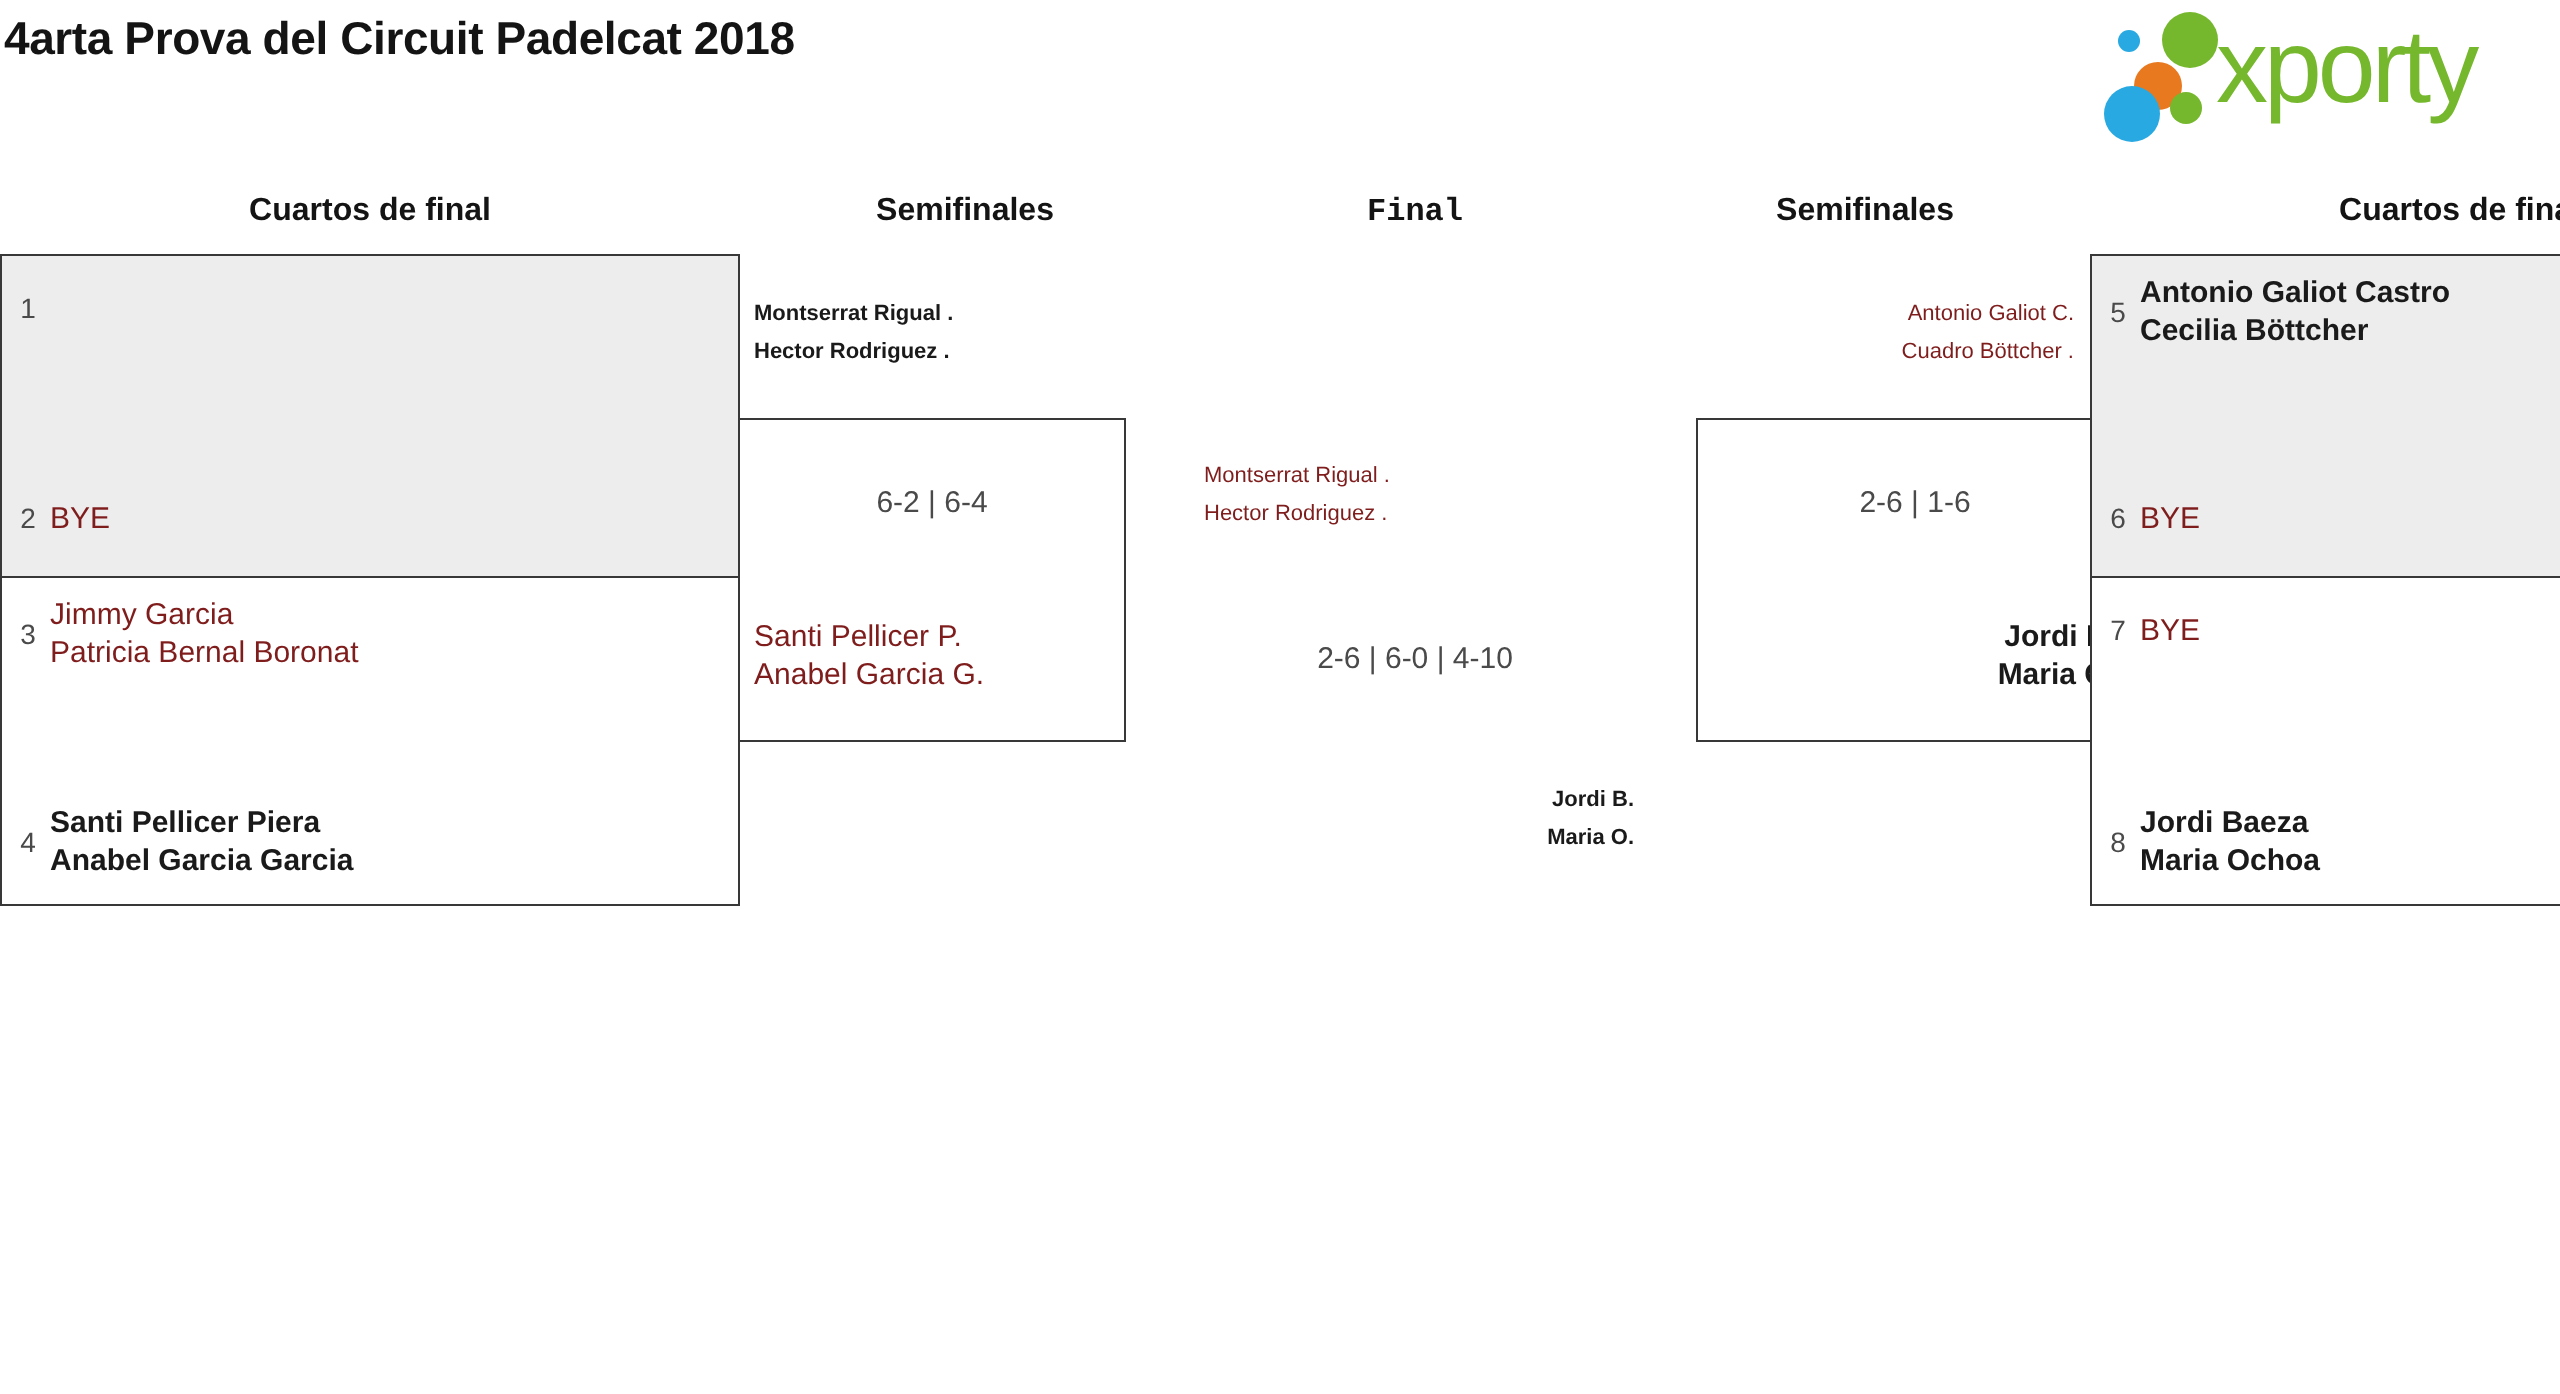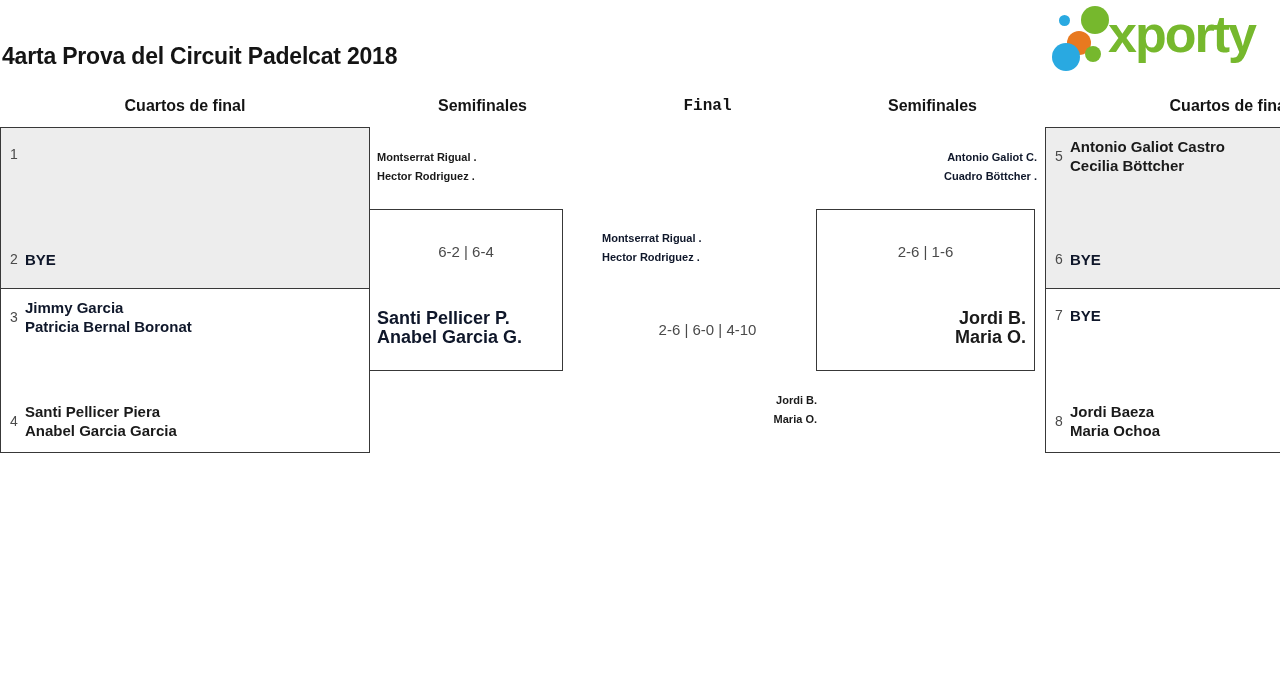--- a/index.html
+++ b/index.html
@@ -6,30 +6,30 @@
   html,body { background:#ffffff; }
   body {
     width:1280px; height:697px; position:relative; overflow:hidden;
     font-family:"Liberation Sans", sans-serif; color:#1a1a1a;
   }
   .page { position:absolute; inset:0; }
 
   
   .title { position:absolute; left:2px; top:3px; font-size:23px; font-weight:bold;
            line-height:33px; color:#141414; letter-spacing:-0.2px; }
-  .title div { white-space:nowrap;margin-top:37px; }
+  .title div { white-space:nowrap; }
 
   .logo { position:absolute; left:1045px; top:5px; width:235px; height:70px; cursor:pointer; }
   .dot { position:absolute; border-radius:50%; }
   .dot-blue-small  { left:14px; top:10px; width:11px; height:11px; }
   .dot-green-big   { left:36px; top:1px;  width:28px; height:28px; }
   .dot-orange      { left:22px; top:26px; width:24px; height:24px; }
   .dot-blue-big    { left:7px;  top:38px; width:28px; height:28px; }
   .dot-green-small { left:40px; top:41px; width:16px; height:16px; }
-  .logo-text { position:absolute; left:63px; top:-6px; font-size:52px; font-weight:bold;
+  .logo-text { position:absolute; left:63px; top:-6px; font-size:52px; font-weight:normal;
                letter-spacing:-2px; line-height:70px; }
 
   
   .round-header { position:absolute; top:97px; font-size:16px; font-weight:bold;
                   color:#141414; text-align:center; white-space:nowrap; }
   .rh1 { left:0;      width:370px; }
   .rh2 { left:370px;  width:225px; }
   .rh3 { left:595px;  width:225px;font-family:Liberation Mono, monospace; }
   .rh4 { left:820px;  width:225px; }
   .rh5 { left:1045px; width:370px; }
@@ -39,29 +39,29 @@
   .box.shaded { background:#ededed; }
 
   .pair { position:absolute; left:0; right:0; display:flex; align-items:center; min-height:34px; }
   .pair-top { top:9px; }
   .pair-bottom { bottom:12px; }
   .seed { flex:none; width:10px; margin-left:8px; margin-right:6px; text-align:center;
           font-size:14px; color:#4a4a4a; }
   .names { font-size:15px; line-height:19px; }
   .nline { display:block; white-space:nowrap; }
   .bold { font-weight:bold; color:#1a1a1a; }
-  .muted { font-weight:bold; color:#0f172a; }
+  .muted { font-weight:normal; color:#7f1d1d; }
 
   .score { position:absolute; left:0; right:0; text-align:center; font-size:15px;
            color:#4a4a4a; white-space:nowrap; }
   .score-mid { top:50%; transform:translateY(-50%); }
   .score-sf { top:33px; }
 
   .team-label { position:absolute; font-size:11px; line-height:19px; white-space:nowrap; }
-  .sf-bottom-team { position:absolute; bottom:23px; font-size:18px; line-height:19px; white-space:nowrap; }
+  .sf-bottom-team { position:absolute; bottom:23px; font-size:15px; line-height:19px; white-space:nowrap; }
   .align-right { text-align:right; }
 </style>
 </head>
 <body>
 
 <div class="page">
 
   <div class="title">
     <div>4arta Prova del Circuit Padelcat 2018</div>
   </div>
@@ -131,21 +131,21 @@
   <div class="team-label bold align-right" style="right:463px;top:391px">
     <span class="nline">Jordi B.</span>
     <span class="nline">Maria O.</span>
   </div>
 
   <div class="team-label muted align-right" style="right:243px;top:148px">
     <span class="nline">Antonio Galiot C.</span>
     <span class="nline">Cuadro Böttcher .</span>
   </div>
 
-  <div class="box" style="left:816px;top:209px;width:219px;height:162px">
+  <div class="box" style="left:848px;top:209px;width:219px;height:162px">
     <div class="score score-sf">2-6 | 1-6</div>
     <div class="sf-bottom-team bold align-right" style="right:8px">
       <span class="nline">Jordi B.</span>
       <span class="nline">Maria O.</span>
     </div>
   </div>
 
   <div class="box shaded" style="left:1045px;top:127px;width:370px;height:162px">
     <div class="pair pair-top">
       <span class="seed">5</span>

